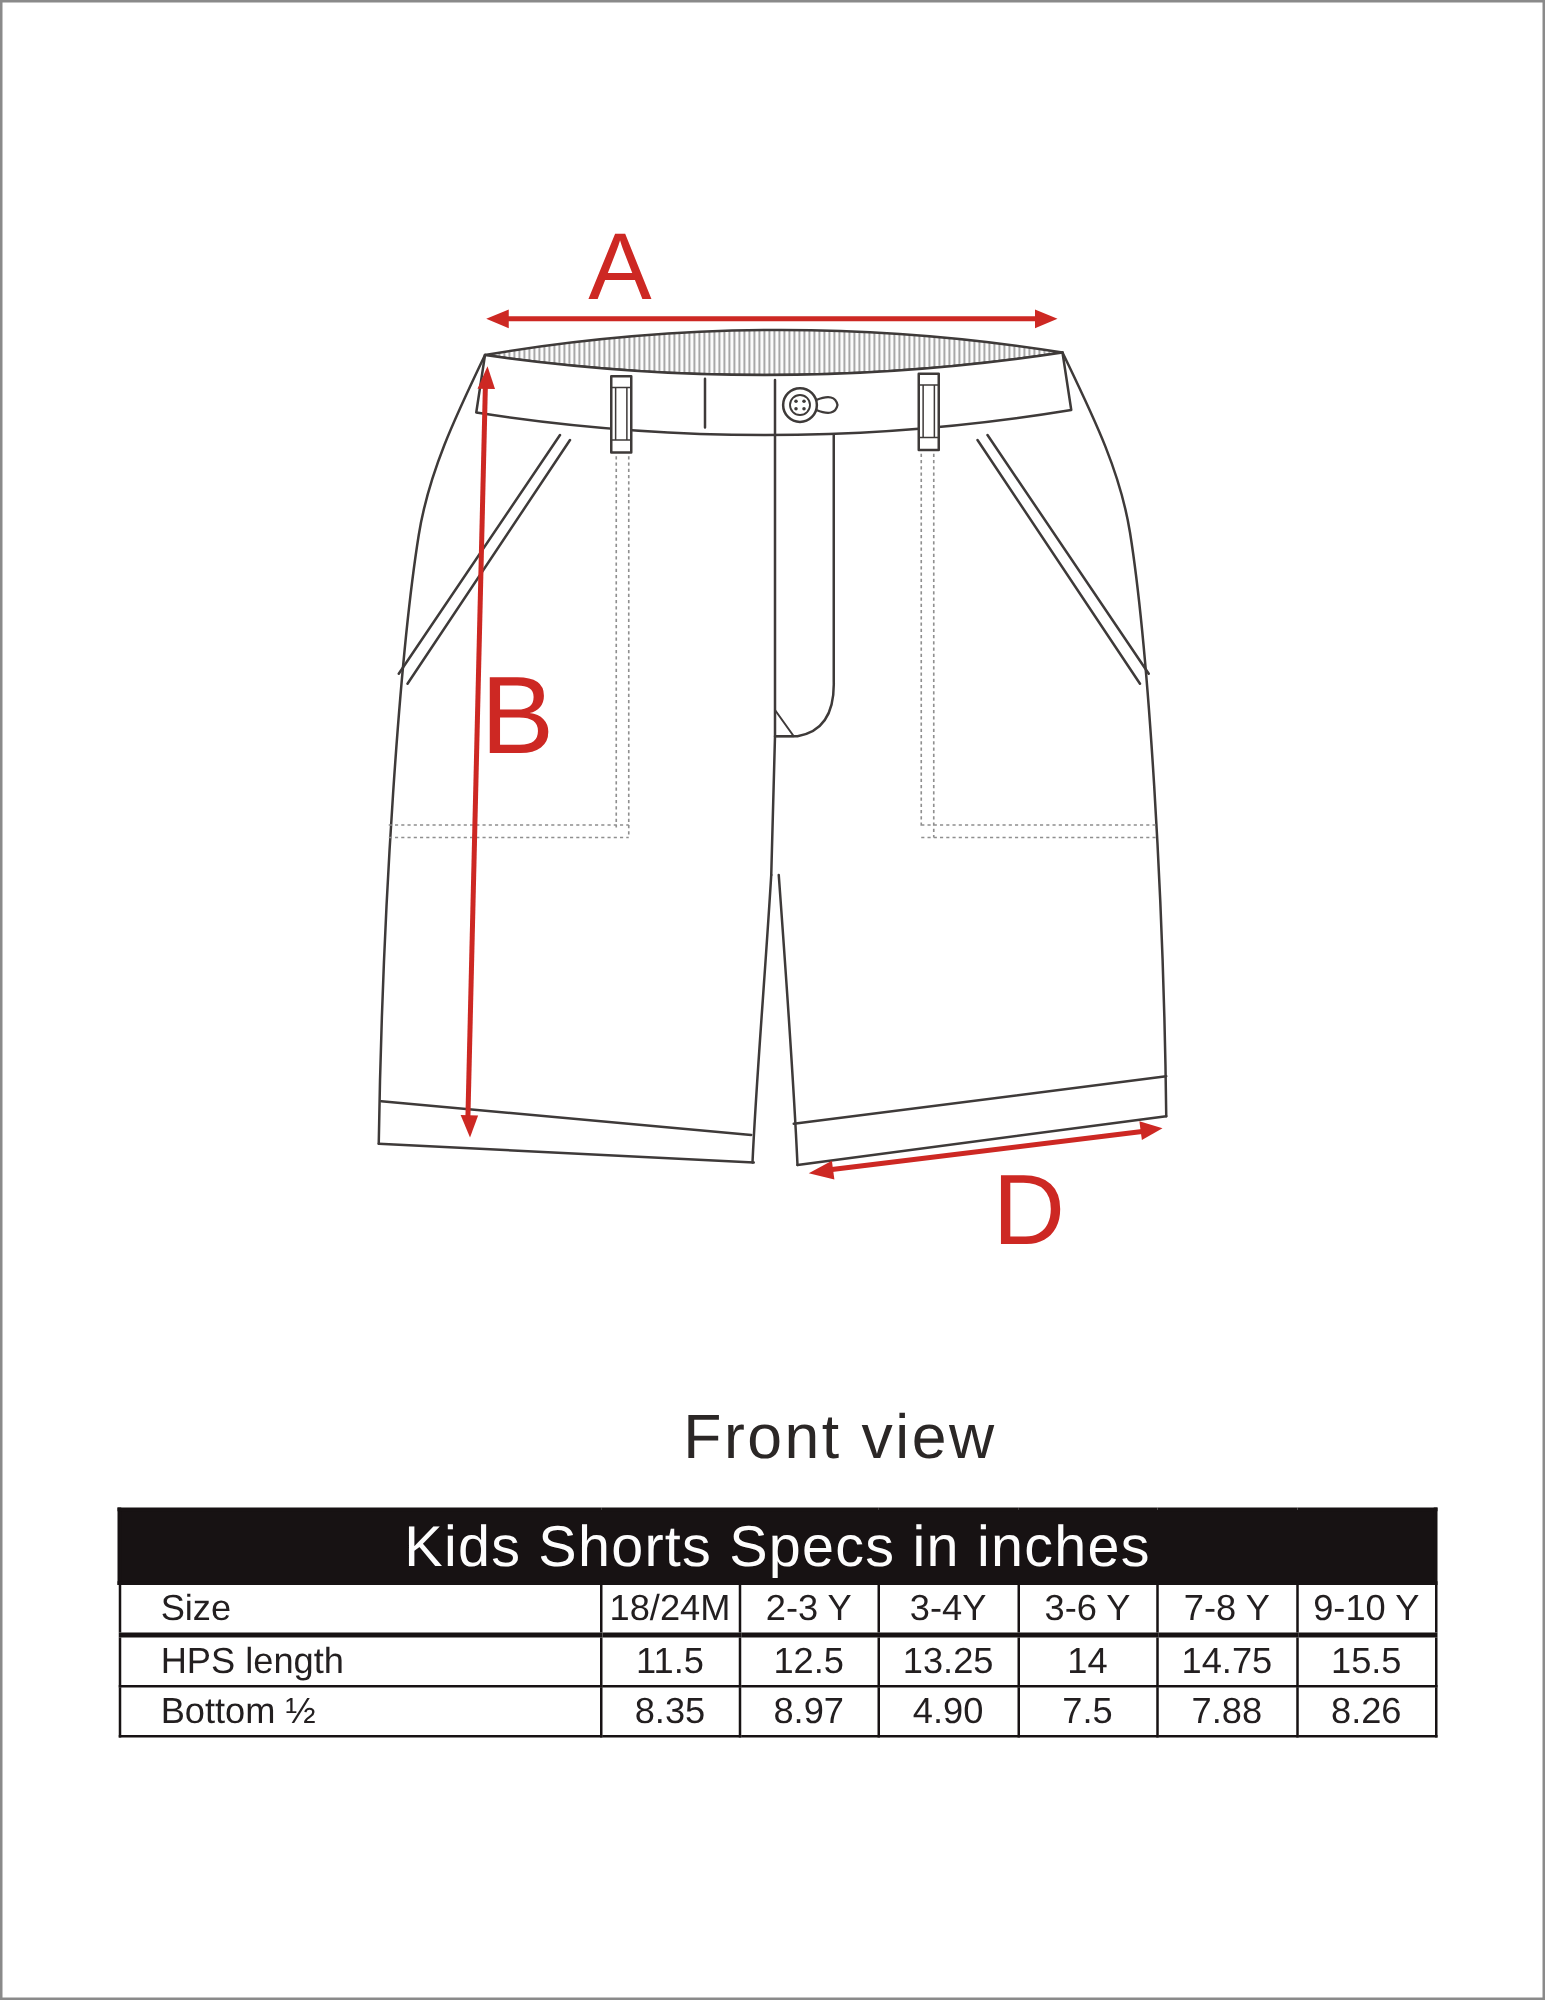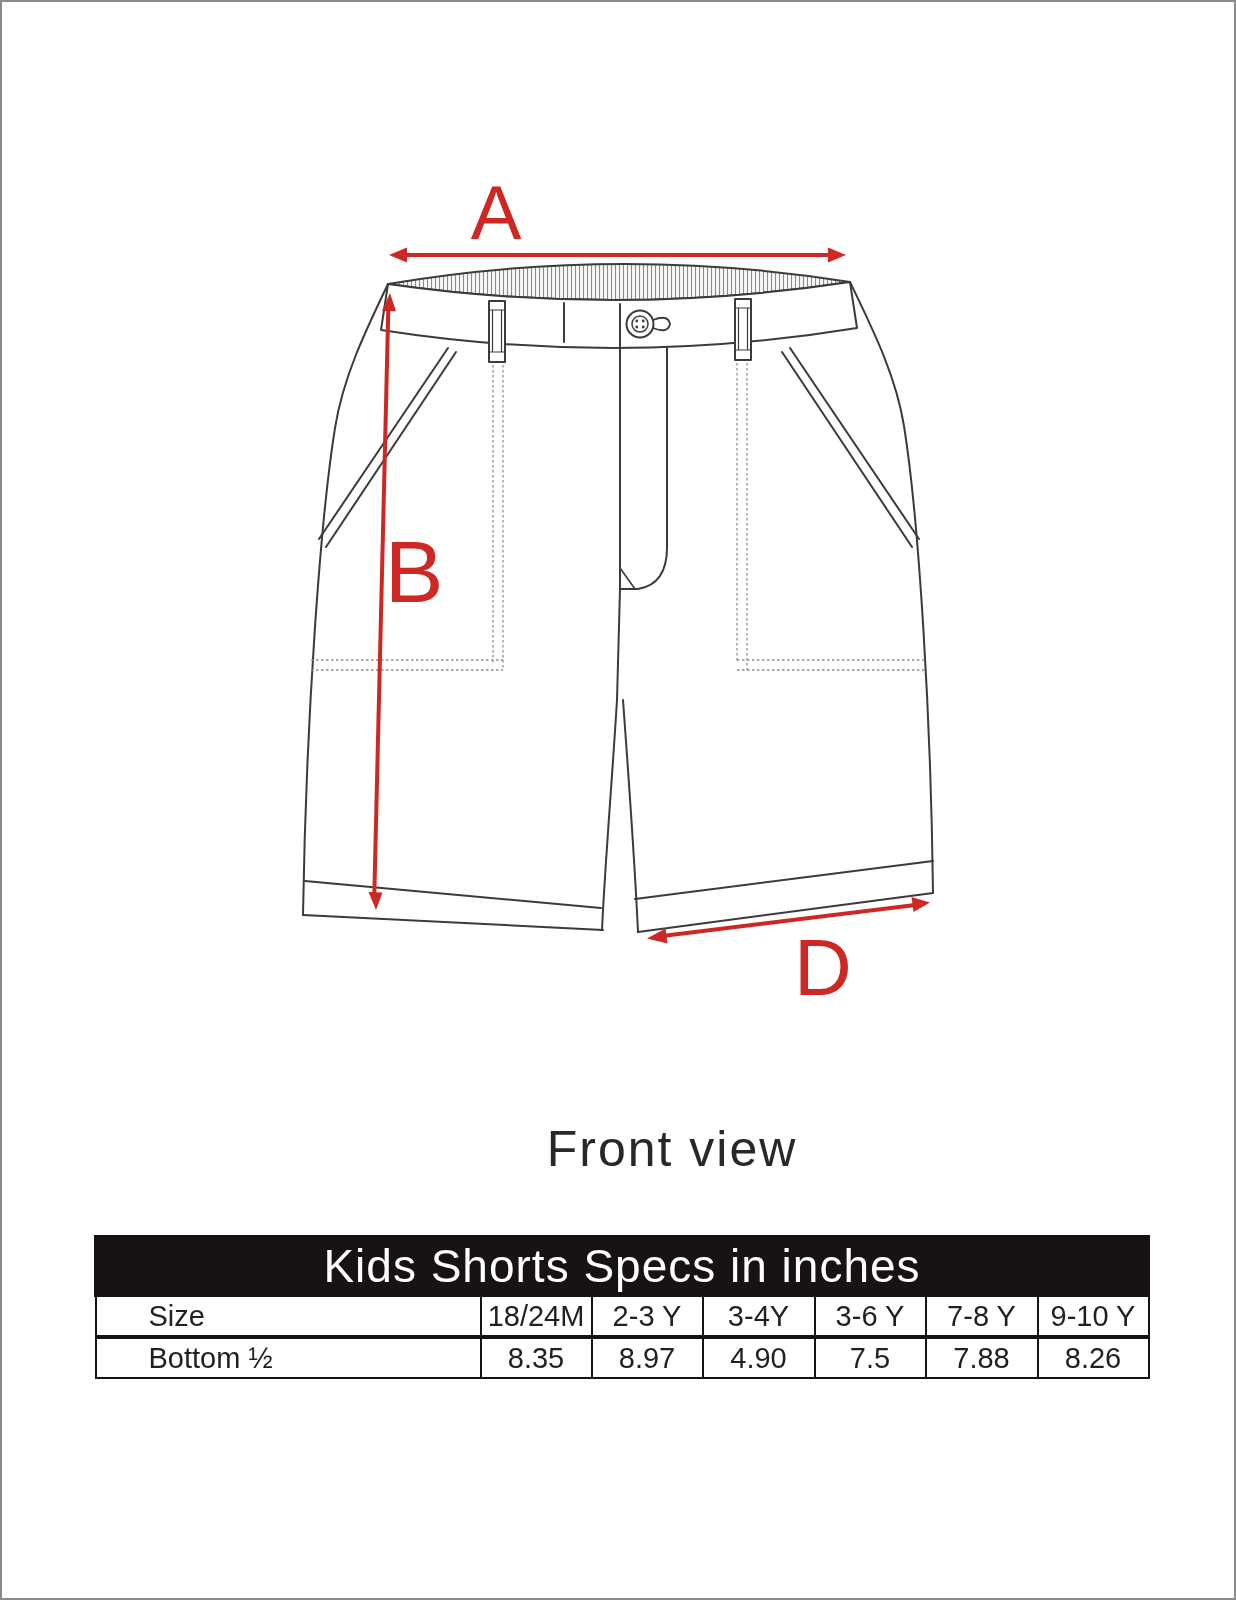--- a/index.html
+++ b/index.html
@@ -7,31 +7,31 @@
     position:relative;width:1236px;height:1600px;box-sizing:border-box;
     background:#fff;border:2px solid #8a8a8a;overflow:hidden;
     font-family:"Liberation Sans",sans-serif;color:#231f20;
   }
   .drawing{position:absolute;left:0;top:0;}
   .caption{
     position:absolute;left:0;top:1118px;width:1340px;text-align:center;
     font-size:50px;font-weight:400;letter-spacing:2px;color:#2b2726;
   }
   .spec-table-wrap{position:absolute;left:92px;top:1204px;}
-  table.spec{border-collapse:collapse;table-layout:fixed;width:1053px;margin-top:29px;}
+  table.spec{border-collapse:collapse;table-layout:fixed;width:1053px;}
   table.spec th.title{
     background:#171213;color:#fdfdfd;font-size:46px;font-weight:400;
     height:56px;text-align:center;border:3px solid #171213;padding:0;
     letter-spacing:1px;
   }
   table.spec td{
     border:2px solid #171213;font-size:29px;height:38px;
     text-align:center;padding:0;background:#fff;white-space:nowrap;
   }
-  table.spec td.rowlabel{text-align:left;padding-left:52px;}
+  table.spec td.rowlabel{text-align:left;padding-left:32px;}
   table.spec tr.thick td{border-bottom-width:4px;}
   table.spec tr.waist td{height:40px;}
 </style>
 </head>
 <body>
 
 <div class="page">
 
   <svg class="drawing" width="1236" height="1110" viewBox="0 0 1236 1110">
     <defs>
@@ -135,20 +135,29 @@
       <tr class="thick">
         <td class="rowlabel">Size</td>
         <td>18/24M</td>
         <td>2-3 Y</td>
         <td>3-4Y</td>
         <td>3-6 Y</td>
         <td>7-8 Y</td>
         <td>9-10 Y</td>
       </tr>
       <tr>
+        <td class="rowlabel">HPS length</td>
+        <td>11.5</td>
+        <td>12.5</td>
+        <td>13.25</td>
+        <td>14</td>
+        <td>14.75</td>
+        <td>15.5</td>
+      </tr>
+      <tr>
         <td class="rowlabel">Bottom ½</td>
         <td>8.35</td>
         <td>8.97</td>
         <td>4.90</td>
         <td>7.5</td>
         <td>7.88</td>
         <td>8.26</td>
       </tr>
     </tbody>
       </table>

